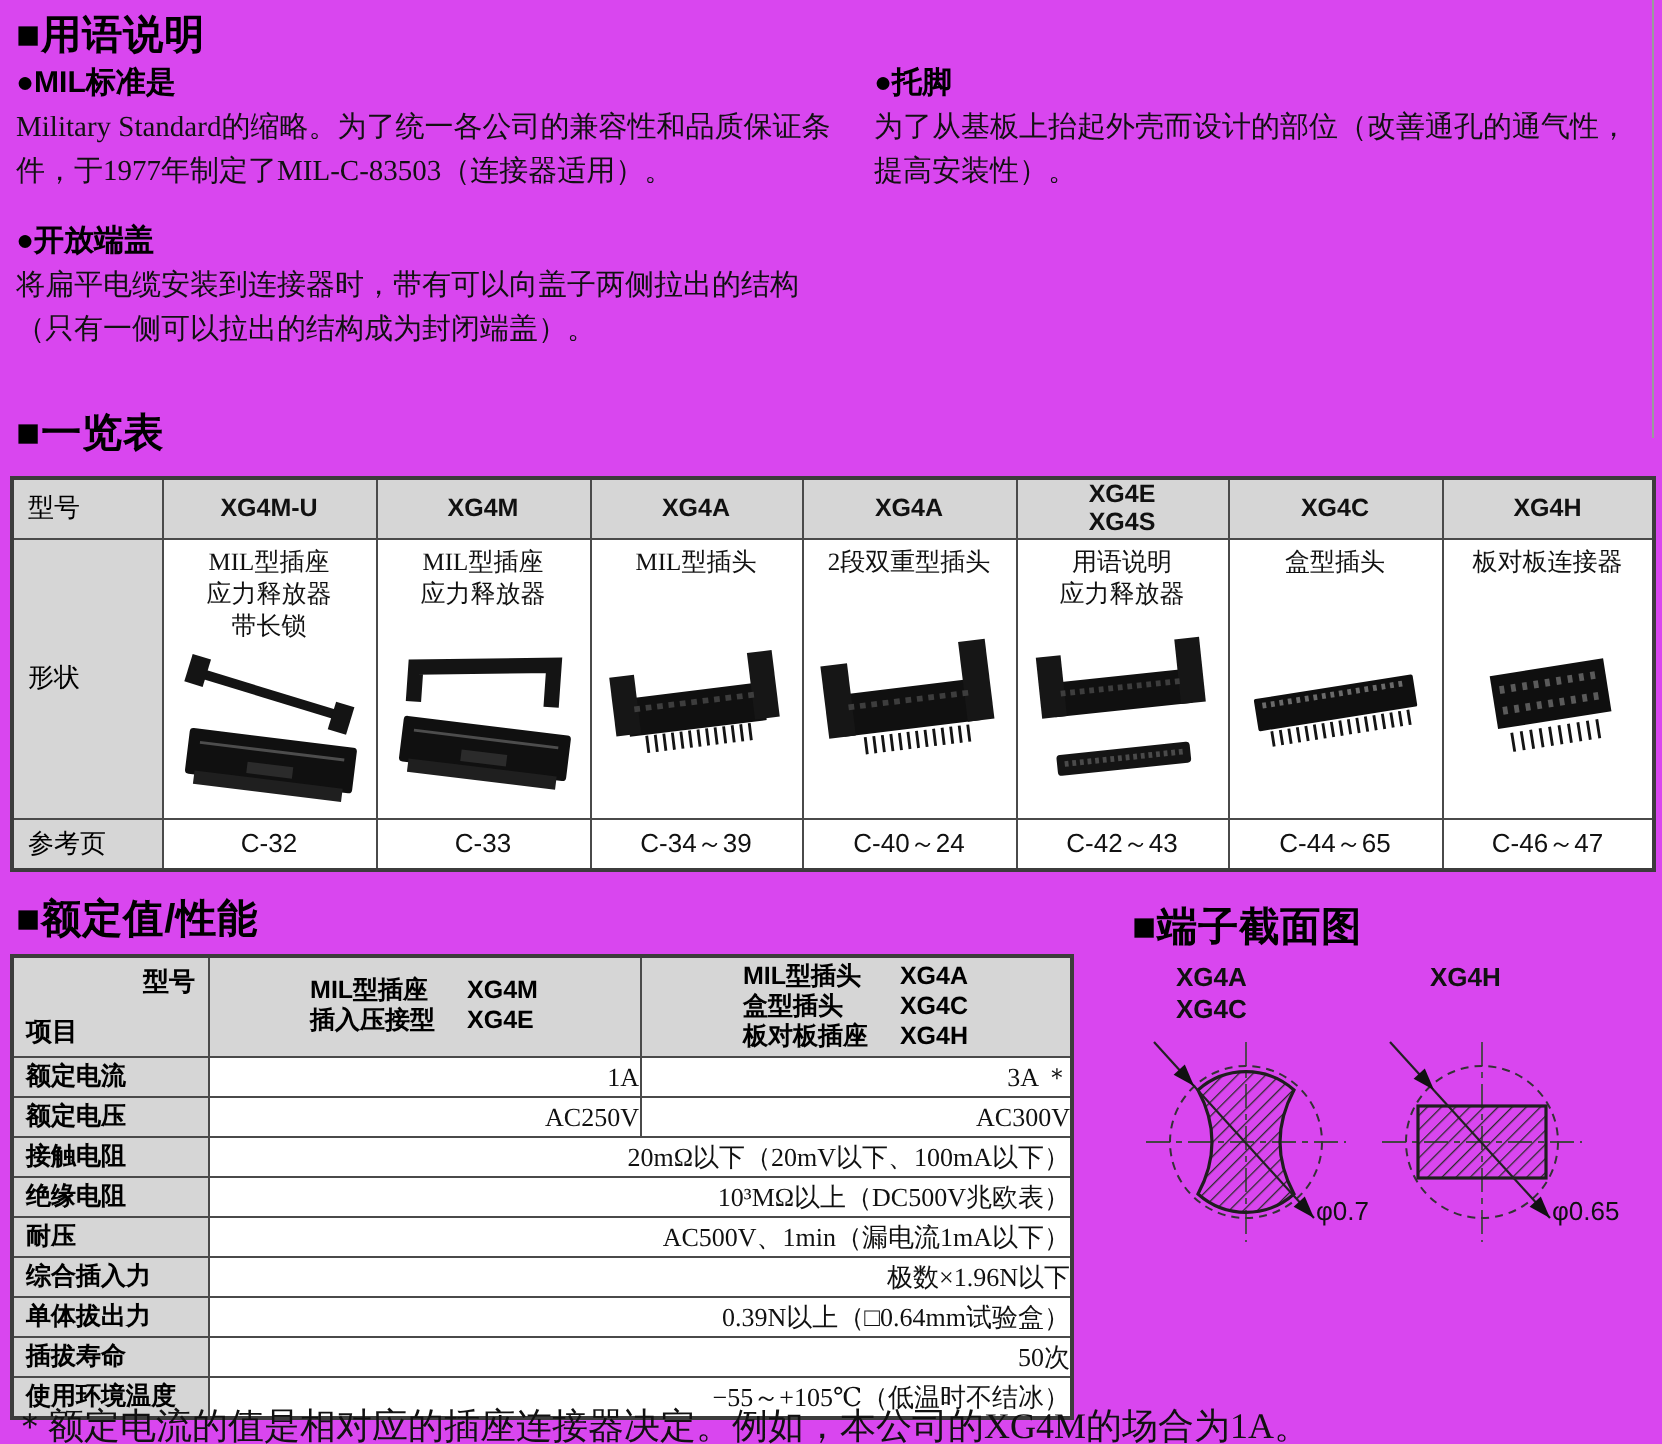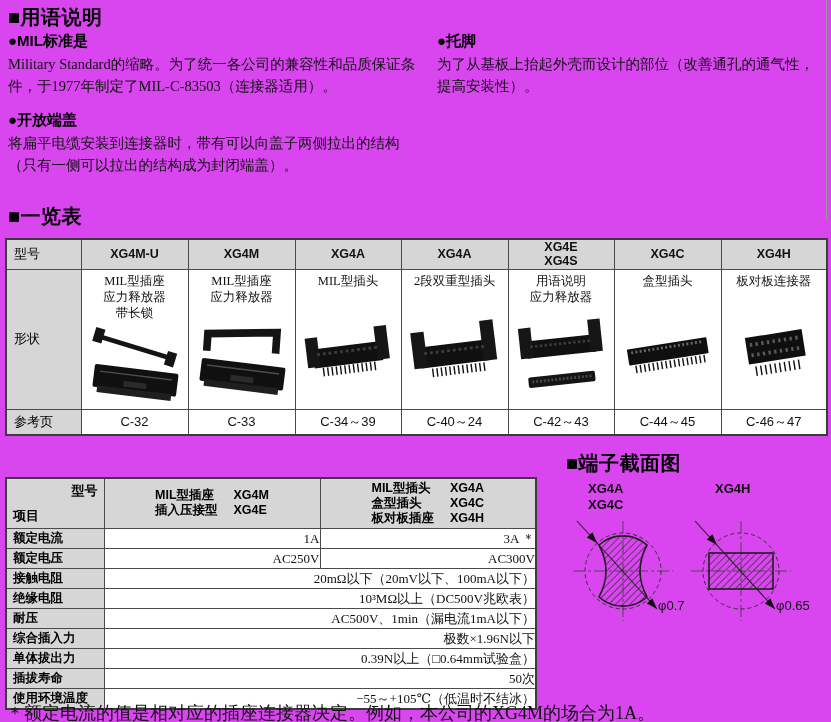--- a/index.html
+++ b/index.html
@@ -252,26 +252,27 @@
         </div>
       </td>
     </tr>
     <tr>
       <td class="hd rowlbl">参考页</td>
       <td class="pageref">C-32</td>
       <td class="pageref">C-33</td>
       <td class="pageref">C-34～39</td>
       <td class="pageref">C-40～24</td>
       <td class="pageref">C-42～43</td>
-      <td class="pageref">C-44～45</td>
+      <td class="pageref">C-44～65</td>
       <td class="pageref">C-46～47</td>
     </tr>
   </tbody>
     </table>
 
+  <div class="sec-title rt-title">■额定值/性能</div>
 
   <table class="rt">
     <colgroup>
         <col style="width:98px">
         <col style="width:216px">
         <col style="width:216px">
       </colgroup>
     <tbody>
         <tr>
       <td class="corner">

